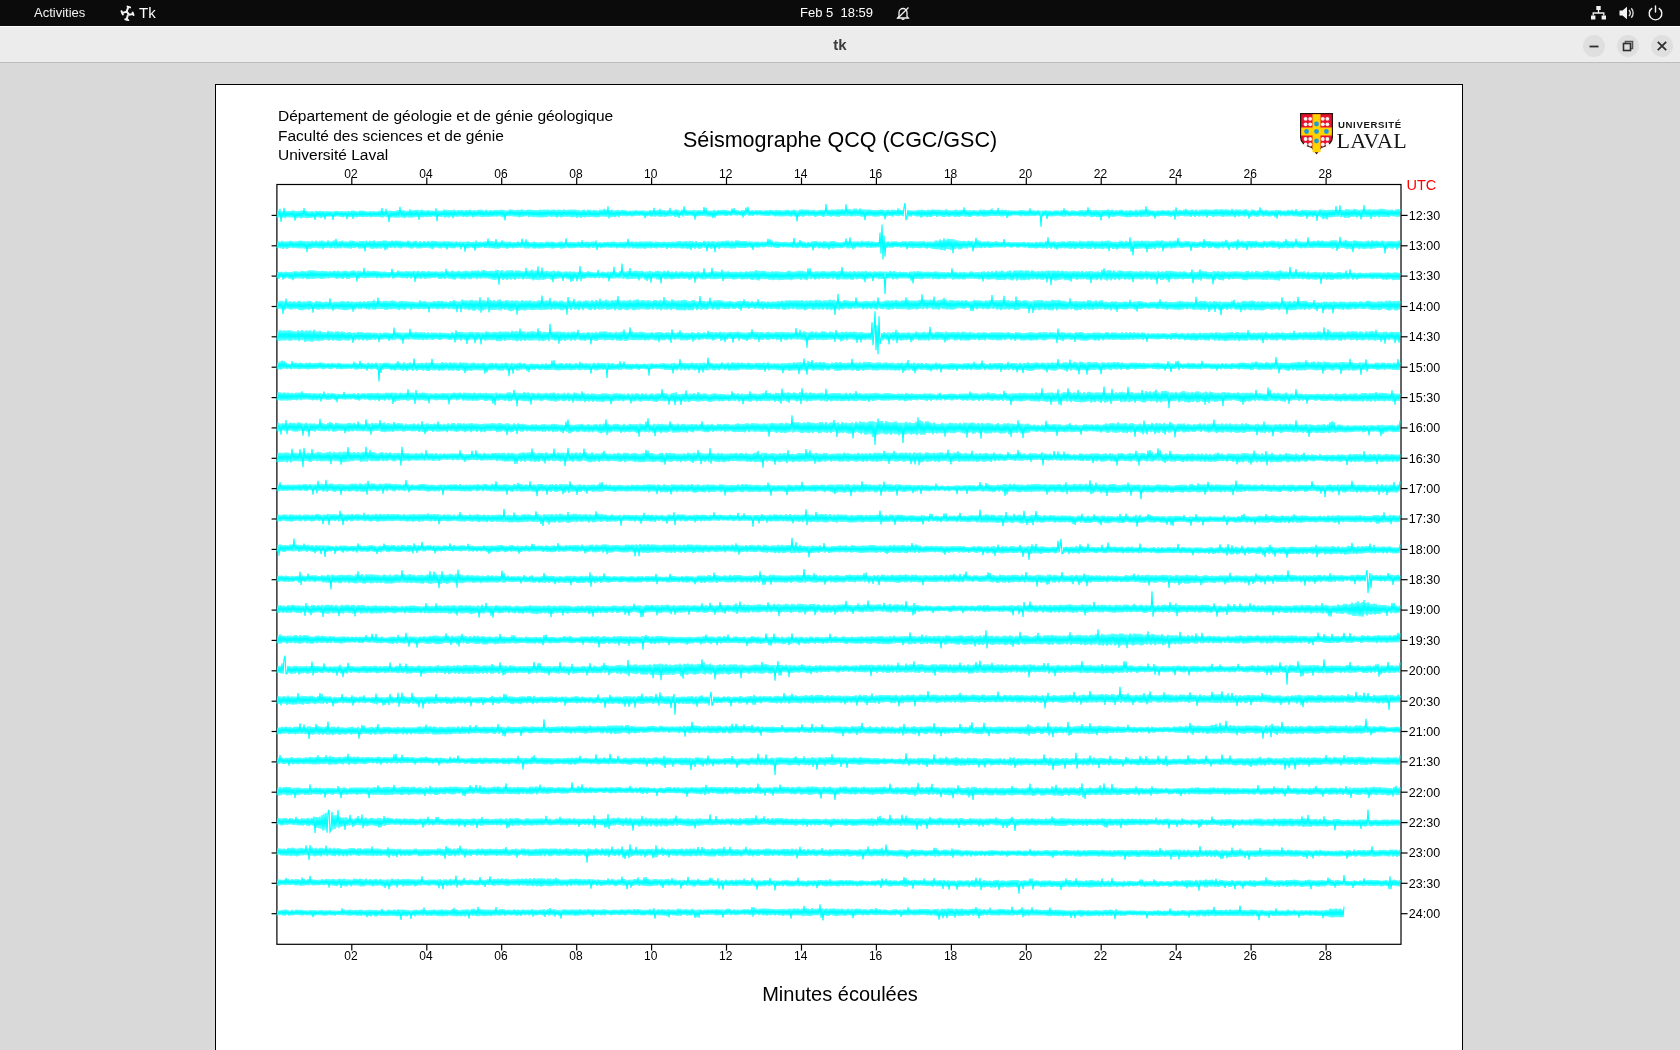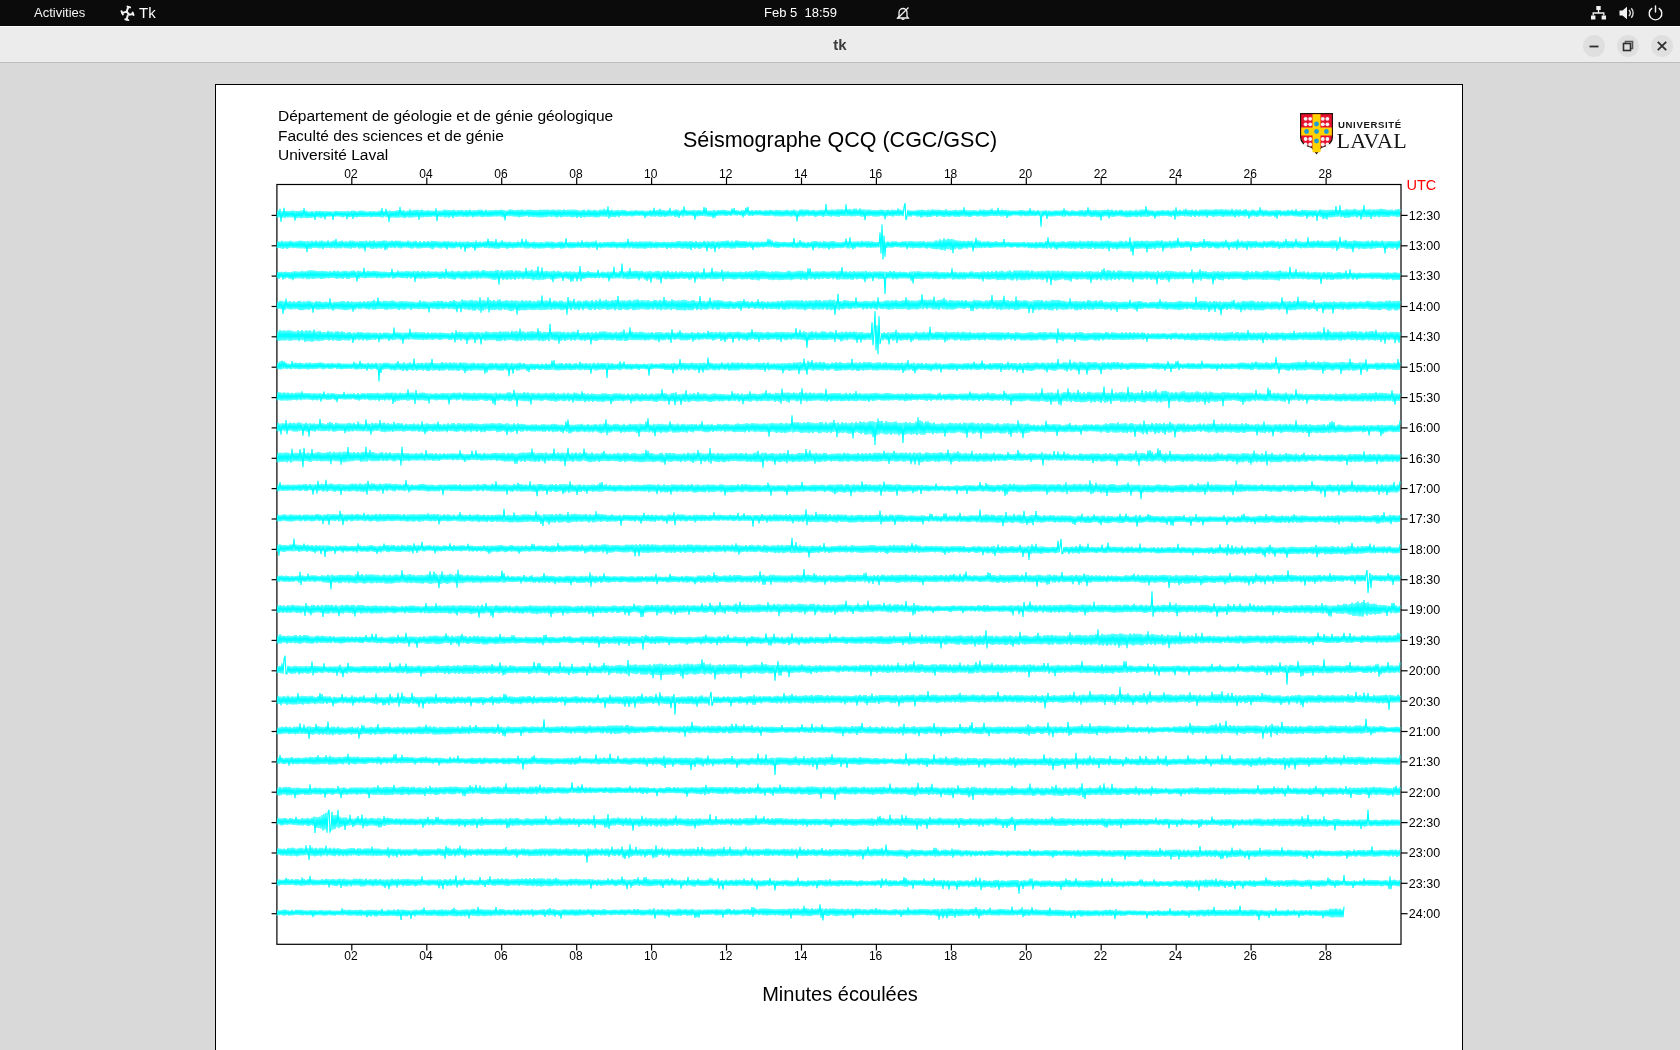--- a/index.html
+++ b/index.html
@@ -1,21 +1,21 @@
 <!DOCTYPE html>
 <html><head><meta charset="utf-8">
 <style>
  html,body{margin:0;padding:0;}
  body{width:1680px;height:1050px;background:#d9d9d9;overflow:hidden;
    font-family:"Liberation Sans",sans-serif;position:relative;}
  #topbar{position:absolute;left:0;top:0;width:1680px;height:26px;background:#0b0b0b;}
  #activities{position:absolute;left:23px;top:5px;font-size:13px;color:#f2f2f2;margin-left:11px;}
  #tkicon{position:absolute;left:116px;top:3px;}
  #tktext{position:absolute;left:139px;top:4px;font-size:15px;color:#fff;}
- #clock{position:absolute;left:764px;top:5px;font-size:13px;color:#fff;}
+ #clock{position:absolute;left:800px;top:5px;font-size:13px;color:#fff;}
  #bell{position:absolute;left:894px;top:4px;}
  #sysicons{position:absolute;right:16px;top:5px;display:flex;gap:11px;align-items:center;}
  #titlebar{position:absolute;left:0;top:26px;width:1680px;height:37px;background:#ececec;
    border-top:1px solid #fbfbfb;border-bottom:1px solid #bdbdbd;box-sizing:border-box;}
  #wtitle{position:absolute;left:0;right:0;top:9px;text-align:center;font-size:15px;font-weight:bold;color:#3c3c3c;}
  .wbtn{position:absolute;top:8px;width:22px;height:22px;border-radius:50%;background:#dfdfdf;}
  .wbtn svg{display:block;}
  #canvas{position:absolute;left:215px;top:84px;width:1246px;height:980px;background:#fff;border:1px solid #000;}
 </style></head>
 <body>

